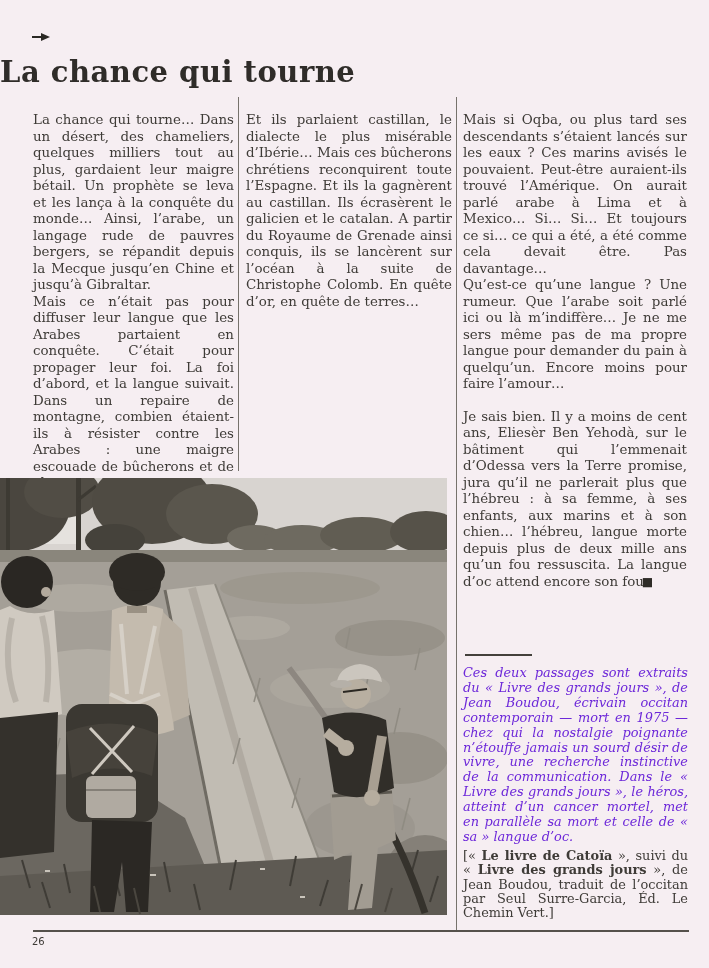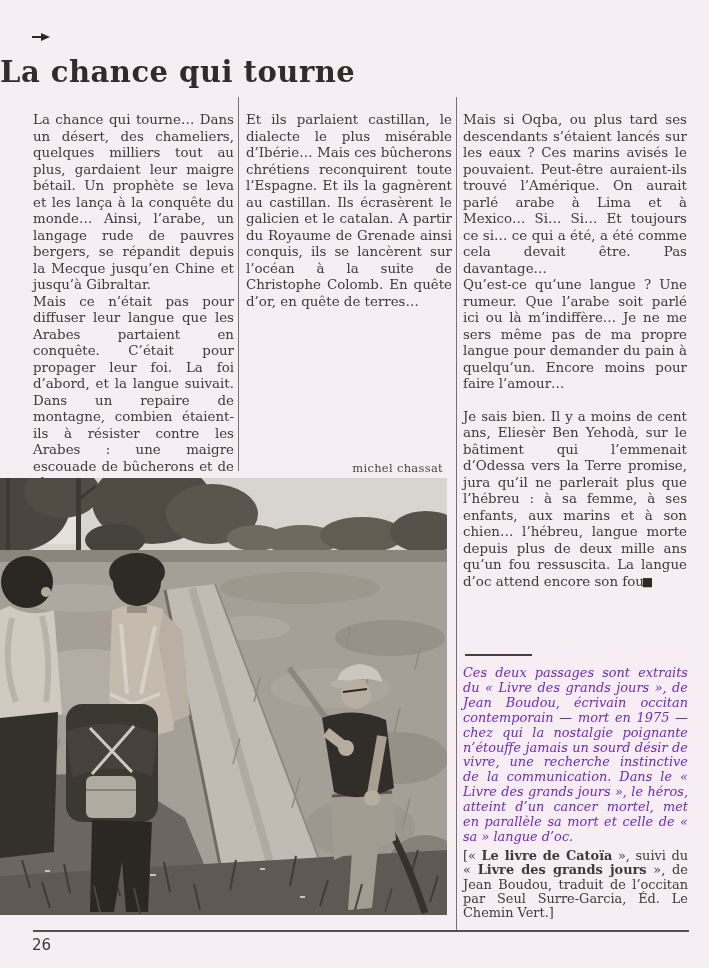--- a/index.html
+++ b/index.html
@@ -38,21 +38,21 @@
   .note{position:absolute;left:463px;top:666px;width:225px;
         font-size:12.9px;line-height:14.9px;font-style:italic;
         text-align:justify;color:#6d28d9;}
 
   .reference{position:absolute;left:463px;top:849px;width:225px;
              font-size:12.9px;line-height:14.3px;text-align:justify;color:#3e3b37;}
 
   .bottomrule{position:absolute;left:33px;top:930px;width:656px;height:2px;background:#55514c;}
 
   .pagenum{position:absolute;left:32px;top:936px;font-family:"DejaVu Sans",sans-serif;
-           font-size:15px;color:#3c3935;}
+           font-size:10px;color:#3c3935;}
 </style>
 </head>
 <body>
 
 <div id="page">
 
   <span class="arrow">
     <svg width="18" height="10" viewBox="0 0 18 10">
       <line x1="0" y1="5" x2="11" y2="5" stroke="#2a2824" stroke-width="2"></line>
       <polygon points="9,1 18,5 9,9" fill="#2a2824"></polygon>
@@ -76,21 +76,20 @@
 
   <div class="col" id="col3">
     <p><span>Mais si Oqba, ou plus tard ses descendants s’étaient lancés sur les eaux ? Ces marins avisés le pouvaient. Peut-être auraient-ils trouvé l’Amérique. On aurait parlé arabe à Lima et à Mexico… Si… Si… Et toujours ce si… ce qui a été, a été comme cela devait être. Pas davantage…</span></p>
     <p><span>Qu’est-ce qu’une langue ? Une rumeur. Que l’arabe soit parlé ici ou là m’indiffère… Je ne me sers même pas de ma propre langue pour demander du pain à quelqu’un. Encore moins pour faire l’amour…</span></p>
     <p class="gap"><span>Je sais bien. Il y a moins de cent ans, Eliesèr Ben Yehodà, sur le bâtiment qui l’emmenait d’Odessa vers la Terre promise, jura qu’il ne parlerait plus que l’hébreu : à sa femme, à ses enfants, aux marins et à son chien… l’hébreu, langue morte depuis plus de deux mille ans qu’un fou ressuscita. La langue d’oc attend encore son fou.</span></p>
     <div class="endmark-row">
       <span>■</span>
     </div>
   </div>
 
-  <div class="byline">michel chassat</div>
 
   <div class="photo">
     <svg width="447" height="437" viewBox="0 0 447 437">
 
       <rect x="0" y="0" width="447" height="84" fill="#d8d4d0"></rect>
       <rect x="18" y="4" width="60" height="62" fill="#e5e2de"></rect>
 
       <g>
         <ellipse cx="12" cy="28" rx="58" ry="46" fill="#4a463f"></ellipse>
         <ellipse cx="62" cy="14" rx="38" ry="26" fill="#514d45"></ellipse>

